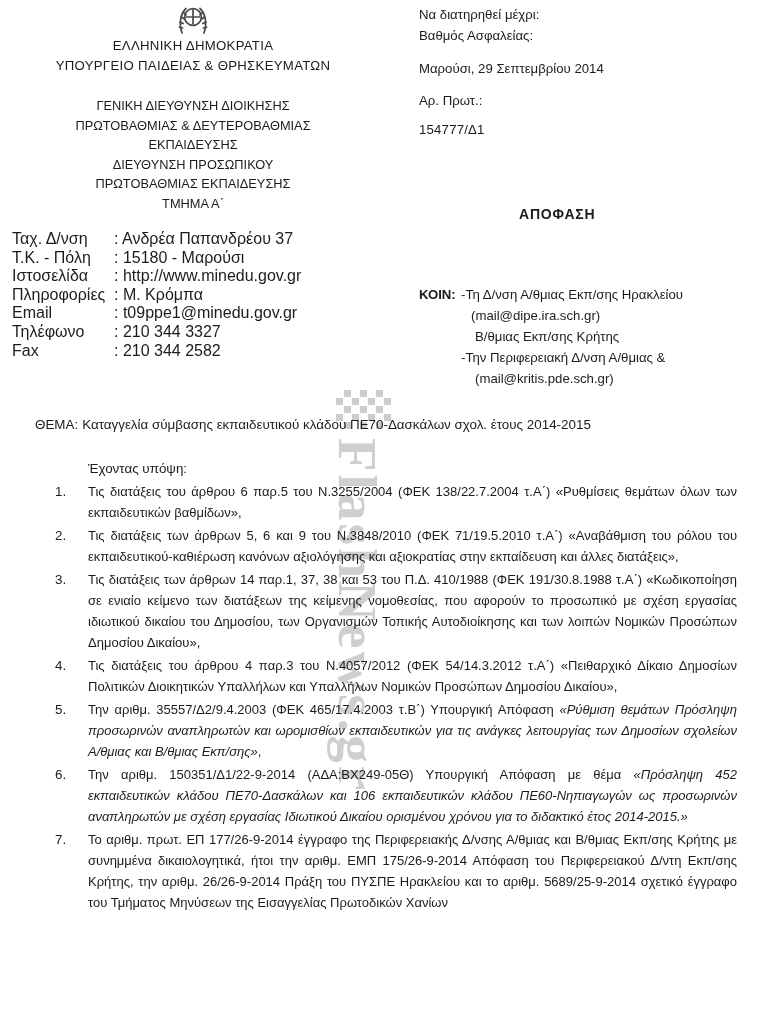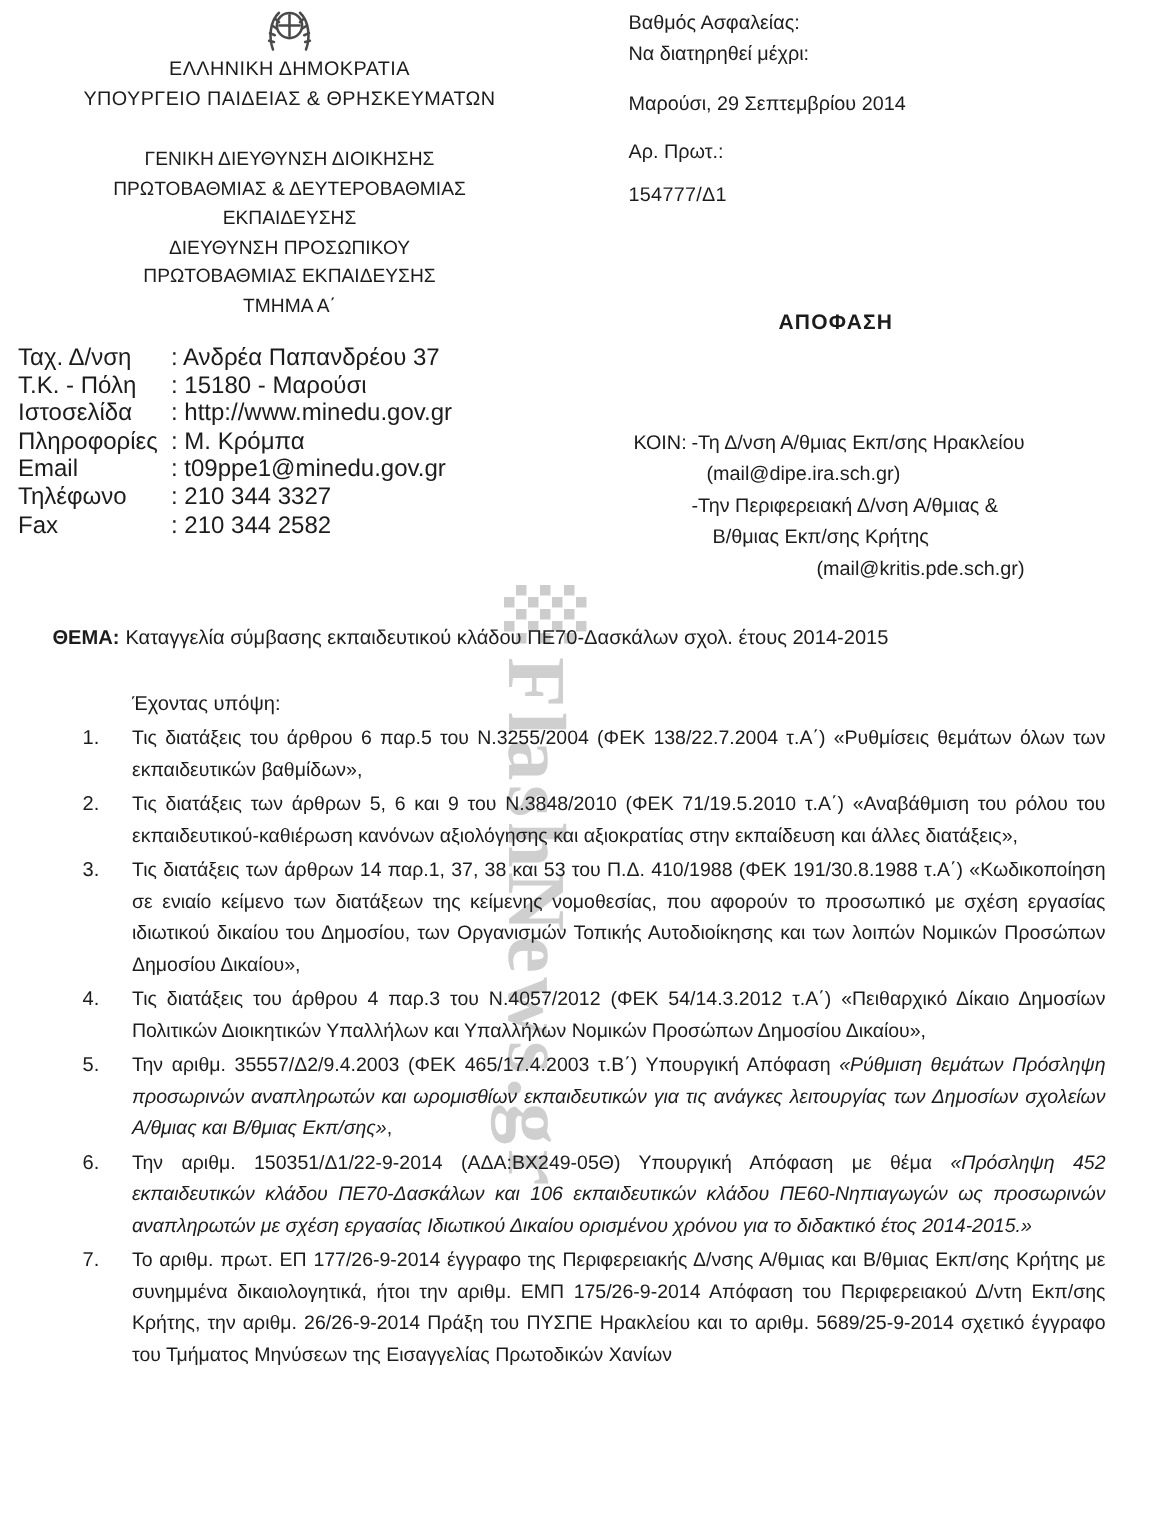--- a/index.html
+++ b/index.html
@@ -36,28 +36,28 @@
   .contact-row { white-space: nowrap; }
   .c-label { display: inline-block; width: 102px; }
 
   .hr { flex: 1; padding-left: 37px; font-size: 13.2px; }
   .hr .line { line-height: 21px; }
   .date-line { margin-top: 12px; }
   .prot-label { margin-top: 11px; }
   .prot-num { margin-top: 8px; letter-spacing: 0.2px; }
   .decision-title { margin-top: 66px; padding-left: 100px; font-weight: bold; font-size: 14px; letter-spacing: 0.8px; }
   .koin { margin-top: 62px; display: flex; }
-  .koin-label { font-weight: normal; width: 42px; flex: none; line-height: 21px; text-align: center; }
+  .koin-label { font-weight: bold; width: 42px; flex: none; line-height: 21px; }
   .koin-lines { line-height: 21px; }
   .koin-line-1 { padding-left: 10px; }
   .koin-line-3 { padding-left: 14px; }
-  .koin-line-4 { padding-left: 14px; text-align: right; }
+  .koin-line-4 { padding-left: 14px; }
 
   .thema { margin: 26px 30px 0 35px; font-size: 13.4px; line-height: 20px; }
-  .thema-label { font-weight: bold; }
+  .thema-label { font-weight: normal; }
   .thema-text { margin-left: 4px; text-align: right; }
 
   .preamble { margin: 26px 0 5px 88px; font-size: 13.4px; }
 
   .list { margin: 0 31px 0 55px; }
   .item { display: flex; margin-bottom: 2px; }
   .item-num { width: 33px; flex: none; font-size: 13.4px; line-height: 21px; }
   .item-text { flex: 1; text-align: justify; font-size: 13px; line-height: 21px; }
   .italic { font-style: italic; }
 </style>
@@ -126,33 +126,33 @@
             <div class="contact-row"><span class="c-label">Τ.Κ. - Πόλη</span><span class="c-value">: 15180 - Μαρούσι</span></div>
             <div class="contact-row"><span class="c-label">Ιστοσελίδα</span><span class="c-value">: http://www.minedu.gov.gr</span></div>
             <div class="contact-row"><span class="c-label">Πληροφορίες</span><span class="c-value">: Μ. Κρόμπα</span></div>
             <div class="contact-row"><span class="c-label">Email</span><span class="c-value">: t09ppe1@minedu.gov.gr</span></div>
             <div class="contact-row"><span class="c-label">Τηλέφωνο</span><span class="c-value">: 210 344 3327</span></div>
             <div class="contact-row"><span class="c-label">Fax</span><span class="c-value">: 210 344 2582</span></div>
           </div>
       </div>
 
       <div class="hr">
+        <div class="line">Να διατηρηθεί μέχρι:</div>
         <div class="line">Βαθμός Ασφαλείας:</div>
-        <div class="line">Να διατηρηθεί μέχρι:</div>
         <div class="line date-line">Μαρούσι,  29  Σεπτεμβρίου  2014</div>
         <div class="line prot-label">Αρ. Πρωτ.:</div>
         <div class="line prot-num">154777/Δ1</div>
         <div class="decision-title">ΑΠΟΦΑΣΗ</div>
         <div class="koin">
           <div class="koin-label">ΚΟΙΝ:</div>
           <div class="koin-lines">
               <div class="koin-line koin-line-0">-Τη Δ/νση Α/θμιας Εκπ/σης Ηρακλείου</div>
               <div class="koin-line koin-line-1">(mail@dipe.ira.sch.gr)</div>
+              <div class="koin-line koin-line-3">Β/θμιας Εκπ/σης Κρήτης</div>
               <div class="koin-line koin-line-2">-Την Περιφερειακή Δ/νση Α/θμιας &amp;</div>
-              <div class="koin-line koin-line-3">Β/θμιας Εκπ/σης Κρήτης</div>
               <div class="koin-line koin-line-4">(mail@kritis.pde.sch.gr)</div>
             </div>
         </div>
       </div>
 
     </div>
 
     <div class="thema">
       <span class="thema-label">ΘΕΜΑ:</span><span class="thema-text">Καταγγελία σύμβασης εκπαιδευτικού κλάδου ΠΕ70-Δασκάλων σχολ. έτους 2014-2015</span>
     </div>

